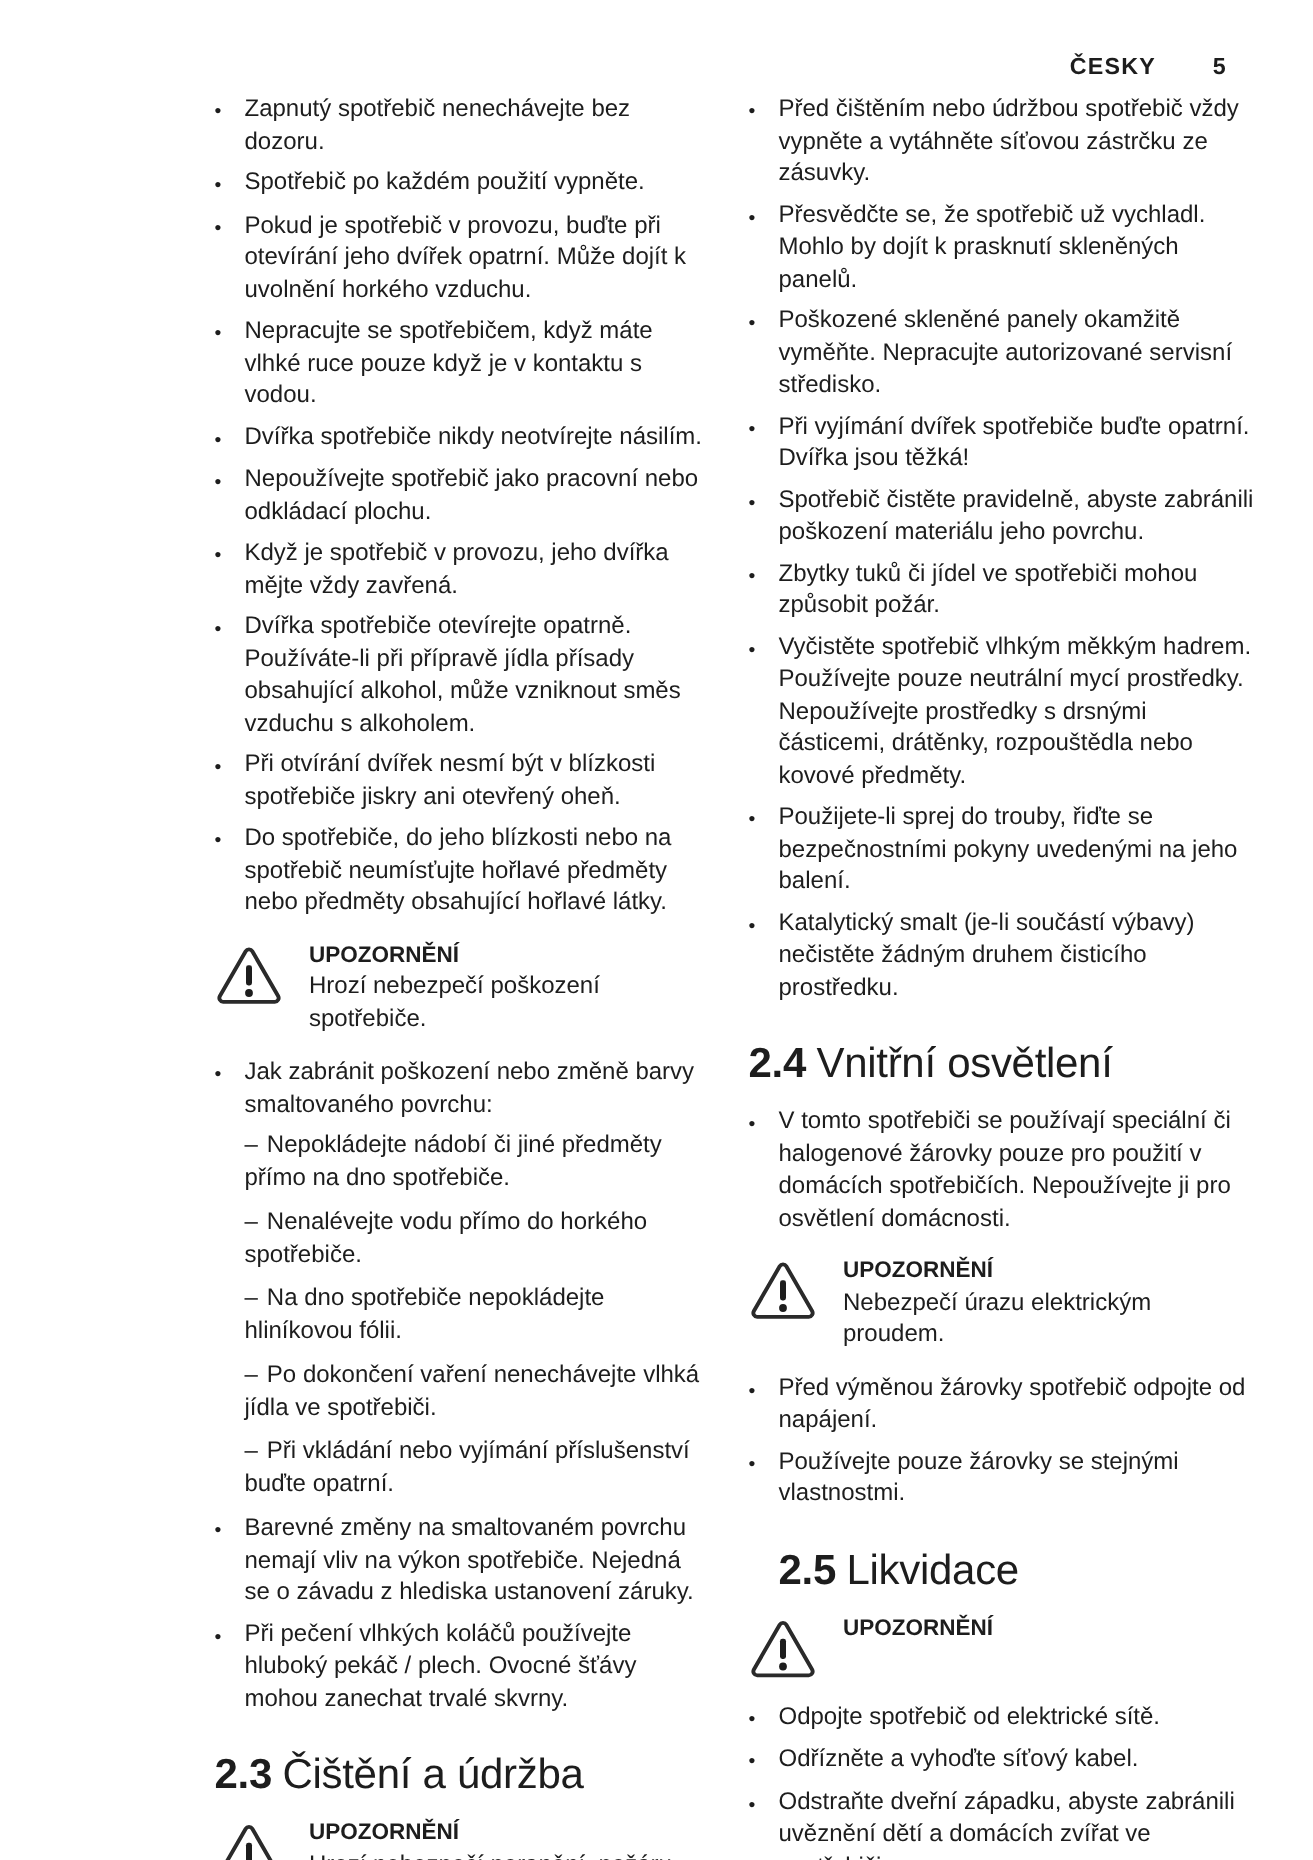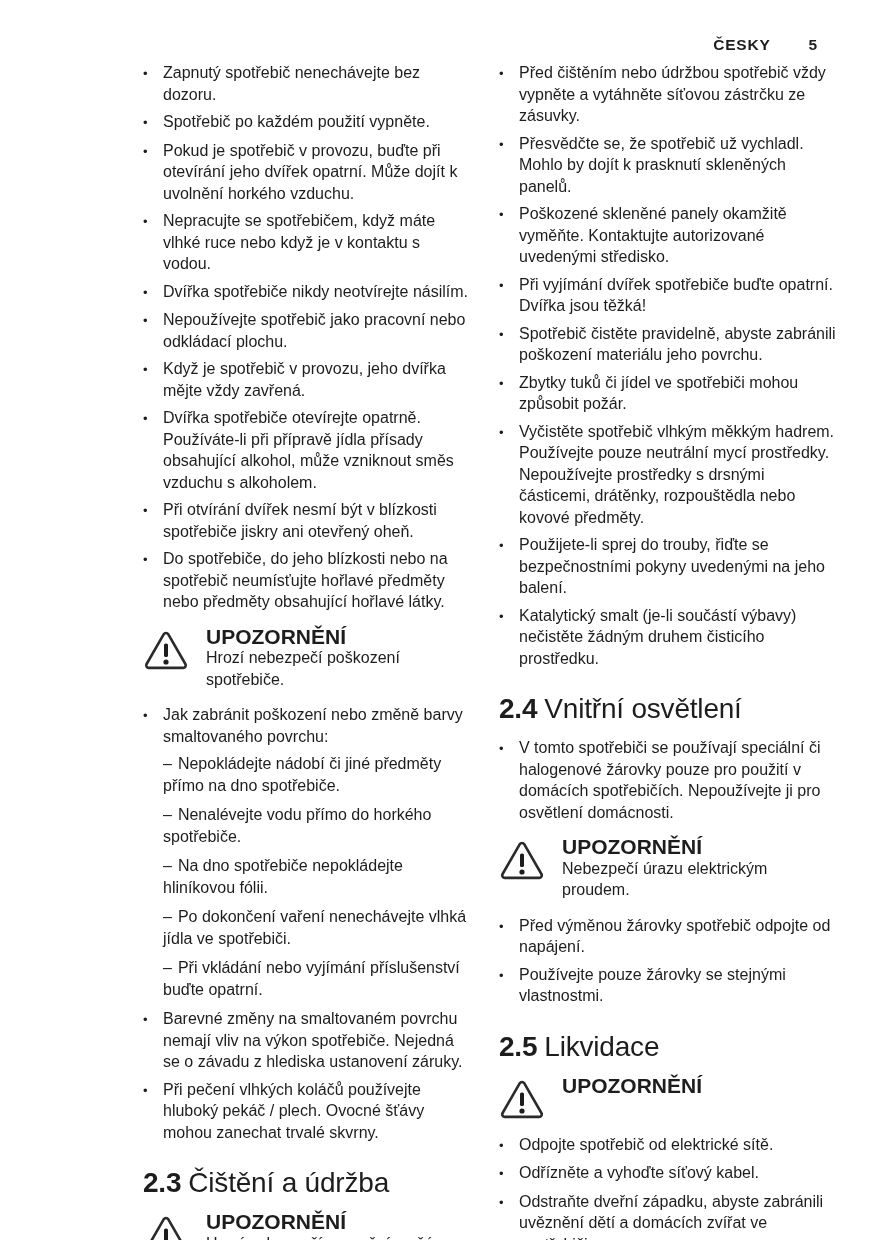--- a/index.html
+++ b/index.html
@@ -28,21 +28,21 @@
 
   .bullet { display: flex; margin: 0 0 6px 0; }
   .bullet .marker { flex: 0 0 20px; font-size: 13px; padding-top: 1px; }
   .bullet .bt { flex: 1 1 auto; }
 
   .dash-item { margin: 2px 0 8px 20px; }
   .dash-item .dash { margin-right: 6px; }
 
   .warning { display: flex; gap: 17px; margin: 13px 0 14px 0; }
   .warning .w-icon { flex: 0 0 auto; margin-top: 3px; }
-  .warning .w-title { font-weight: bold; font-size: 21px; }
+  .warning .w-title { font-weight: bold; font-size: 15px; }
   .warning .w-text { max-width: 262px; }
 
   .section-heading { font-size: 28px; line-height: 28px; margin: 26px 0 14px 0; letter-spacing: -0.2px; }
   .section-heading .num { font-weight: bold; margin-right: 7px; }
 
   .mt-big { margin-top: 14px; }
 </style>
 </head>
 <body>
 
@@ -64,21 +64,21 @@
       <div class="bullet">
           <span class="marker">•</span>
           <span class="bt">Spotřebič po každém použití vypněte.</span>
         </div>
       <div class="bullet">
           <span class="marker">•</span>
           <span class="bt">Pokud je spotřebič v provozu, buďte při otevírání jeho dvířek opatrní. Může dojít k uvolnění horkého vzduchu.</span>
         </div>
       <div class="bullet">
           <span class="marker">•</span>
-          <span class="bt">Nepracujte se spotřebičem, když máte vlhké ruce nebo když je v kontaktu s vodou.</span>
+          <span class="bt">Nepracujte se spotřebičem, když máte vlhké ruce pouze když je v kontaktu s vodou.</span>
         </div>
       <div class="bullet">
           <span class="marker">•</span>
           <span class="bt">Dvířka spotřebiče nikdy neotvírejte násilím.</span>
         </div>
       <div class="bullet">
           <span class="marker">•</span>
           <span class="bt">Nepoužívejte spotřebič jako pracovní nebo odkládací plochu.</span>
         </div>
       <div class="bullet">
@@ -151,21 +151,21 @@
       <div class="bullet">
           <span class="marker">•</span>
           <span class="bt">Před čištěním nebo údržbou spotřebič vždy vypněte a vytáhněte síťovou zástrčku ze zásuvky.</span>
         </div>
       <div class="bullet">
           <span class="marker">•</span>
           <span class="bt">Přesvědčte se, že spotřebič už vychladl. Mohlo by dojít k prasknutí skleněných panelů.</span>
         </div>
       <div class="bullet">
           <span class="marker">•</span>
-          <span class="bt">Poškozené skleněné panely okamžitě vyměňte. Kontaktujte autorizované uvedenými středisko.</span>
+          <span class="bt">Poškozené skleněné panely okamžitě vyměňte. Nepracujte autorizované servisní středisko.</span>
         </div>
       <div class="bullet">
           <span class="marker">•</span>
           <span class="bt">Při vyjímání dvířek spotřebiče buďte opatrní. Dvířka jsou těžká!</span>
         </div>
       <div class="bullet">
           <span class="marker">•</span>
           <span class="bt">Spotřebič čistěte pravidelně, abyste zabránili poškození materiálu jeho povrchu.</span>
         </div>
       <div class="bullet">
@@ -206,21 +206,21 @@
 
       <div class="bullet mt-big">
           <span class="marker">•</span>
           <span class="bt">Před výměnou žárovky spotřebič odpojte od napájení.</span>
         </div>
       <div class="bullet">
           <span class="marker">•</span>
           <span class="bt">Používejte pouze žárovky se stejnými vlastnostmi.</span>
         </div>
 
-      <h2 class="section-heading" style="font-weight:normal;"><span class="num">2.5</span><span>Likvidace</span></h2>
+      <h2 class="section-heading" style="font-weight:normal;margin-left:20px;"><span class="num">2.5</span><span>Likvidace</span></h2>
 
       <div class="warning">
         <svg class="w-icon" width="46" height="42" viewBox="0 0 46 42">
           <path d="M20.8 5.2 L3.6 35 a2.6 2.6 0 0 0 2.2 3.9 h34.4 a2.6 2.6 0 0 0 2.2 -3.9 L25.2 5.2 a2.55 2.55 0 0 0 -4.4 0 Z" fill="none" stroke="#2a2a2a" stroke-width="2.6" stroke-linejoin="round"></path>
           <rect x="21" y="14.5" width="4" height="13.5" rx="1.6" fill="#1d1d1d"></rect>
           <circle cx="23" cy="33" r="2.6" fill="#1d1d1d"></circle>
         </svg>
         <div>
           <div class="w-title">UPOZORNĚNÍ</div>
         </div>

